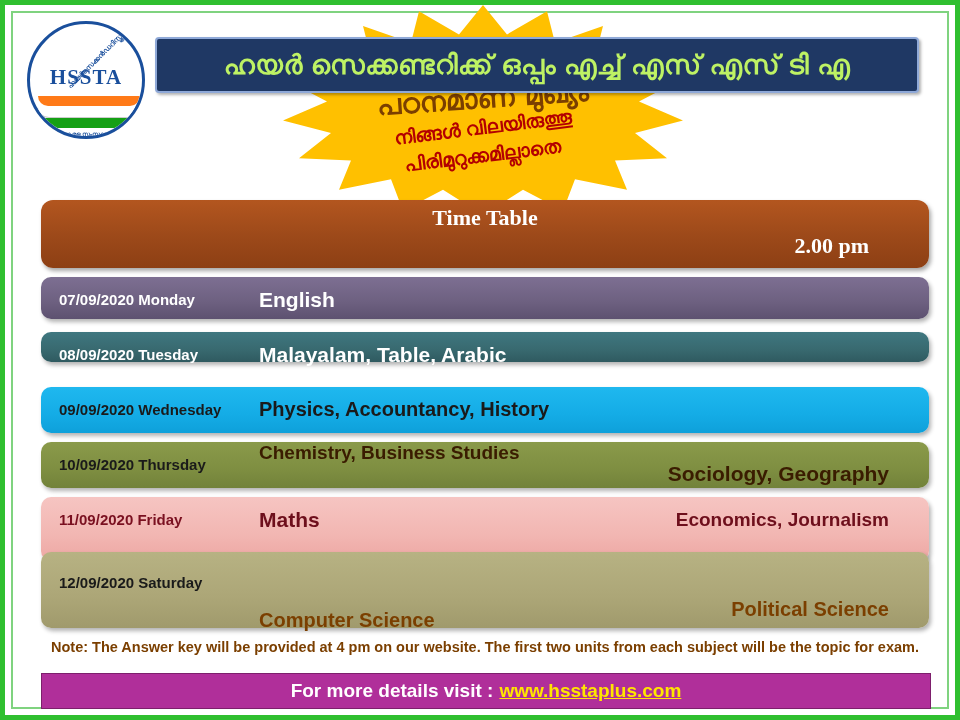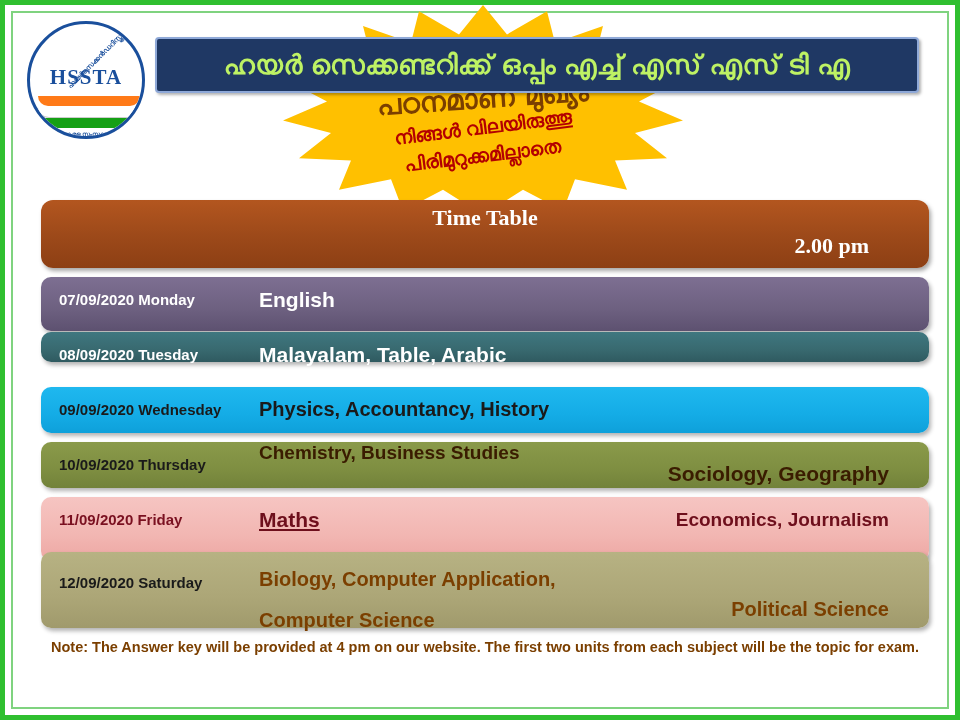--- a/index.html
+++ b/index.html
@@ -251,40 +251,40 @@
     white-space: nowrap;
     margin-top: 11px;
   }
   .row .subj-right {
     position: absolute;
     right: 40px;
     font-weight: bold;
     white-space: nowrap;
   }
 
-  .row-mon { top: 272px; height: 54px; background: linear-gradient(to bottom,#7d6f92 0%, #6d6080 60%, #5d5170 100%); padding-left: 17px; }
+  .row-mon { top: 272px; height: 42px; background: linear-gradient(to bottom,#7d6f92 0%, #6d6080 60%, #5d5170 100%); padding-left: 17px; }
   .row-mon .date-label { top: 14px; color: #ffffff; }
   .row-mon .subj-left { top: 11px; color: #ffffff; font-size: 21px; }
 
   .row-tue { top: 327px; height: 30px; background: linear-gradient(to bottom,#3f7780 0%, #38696f 60%, #2f5a60 100%); }
   .row-tue .date-label { top: 14px; color: #ffffff; }
   .row-tue .subj-left { top: 11px; color: #ffffff; font-size: 21px; }
 
   .row-wed { top: 382px; height: 46px; background: linear-gradient(to bottom,#1fb8ef 0%, #14ace6 60%, #0ea0da 100%); }
   .row-wed .date-label { top: 14px; color: #1a1a1a; }
   .row-wed .subj-left { top: 11px; color: #1a1a1a; font-size: 20px; }
 
   .row-thu { top: 437px; height: 46px; background: linear-gradient(to bottom,#8a9a4a 0%, #7e8e41 60%, #72823a 100%); }
   .row-thu .date-label { top: 14px; color: #1a1a1a; }
   .row-thu .subj-left { top: 0; color: #3a1c00; font-size: 19px; }
   .row-thu .subj-right { top: 20px; color: #3a1c00; font-size: 21px; }
 
   .row-fri { top: 492px; height: 64px; background: linear-gradient(to bottom,#f6c5c2 0%, #f2b6b2 60%, #eda7a3 100%); }
   .row-fri .date-label { top: 14px; color: #7a1020; }
-  .row-fri .subj-left { top: 11px; color: #6e0f1c; font-size: 21px; text-decoration: underline; }
+  .row-fri .subj-left { top: 11px; color: #6e0f1c; font-size: 21px; }
   .row-fri .subj-right { top: 12px; color: #6e0f1c; font-size: 19px; }
 
   .row-sat { top: 547px; height: 76px; background: linear-gradient(to bottom,#b7b283 0%, #aca677 60%, #a09a6c 100%); }
   .row-sat .date-label { top: 22px; color: #1a1a1a; }
   .row-sat .subj-left { top: 16px; color: #7b3f00; font-size: 20px; }
   .row-sat .subj-left2 { top: 46px; color: #7b3f00; font-size: 20px; }
   .row-sat .subj-right { top: 46px; color: #7b3f00; font-size: 20px; }
 
   
   .note {
@@ -387,20 +387,23 @@
   </div>
 
   <div class="row row-fri">
     <div class="date-label">11/09/2020  Friday</div>
     <div class="subj-left">Maths</div>
     <div class="subj-right">Economics, Journalism</div>
   </div>
 
   <div class="row row-sat">
     <div class="date-label">12/09/2020 Saturday</div>
-    <div class="subj-left">Biology, Computer Application,</div>
     <div class="subj-left2">Computer Science</div>
     <div class="subj-right">Political Science</div>
   </div>
 
   <div class="note">Note: The Answer key will be provided at 4 pm on our website. The first two units from each subject will be the topic for exam.</div>
 
+  <div class="footer">
+    <span class="footer-text">For more details visit :</span>
+    <span class="footer-link">www.hsstaplus.com</span>
+  </div>
 </div>
 
 </body></html>

